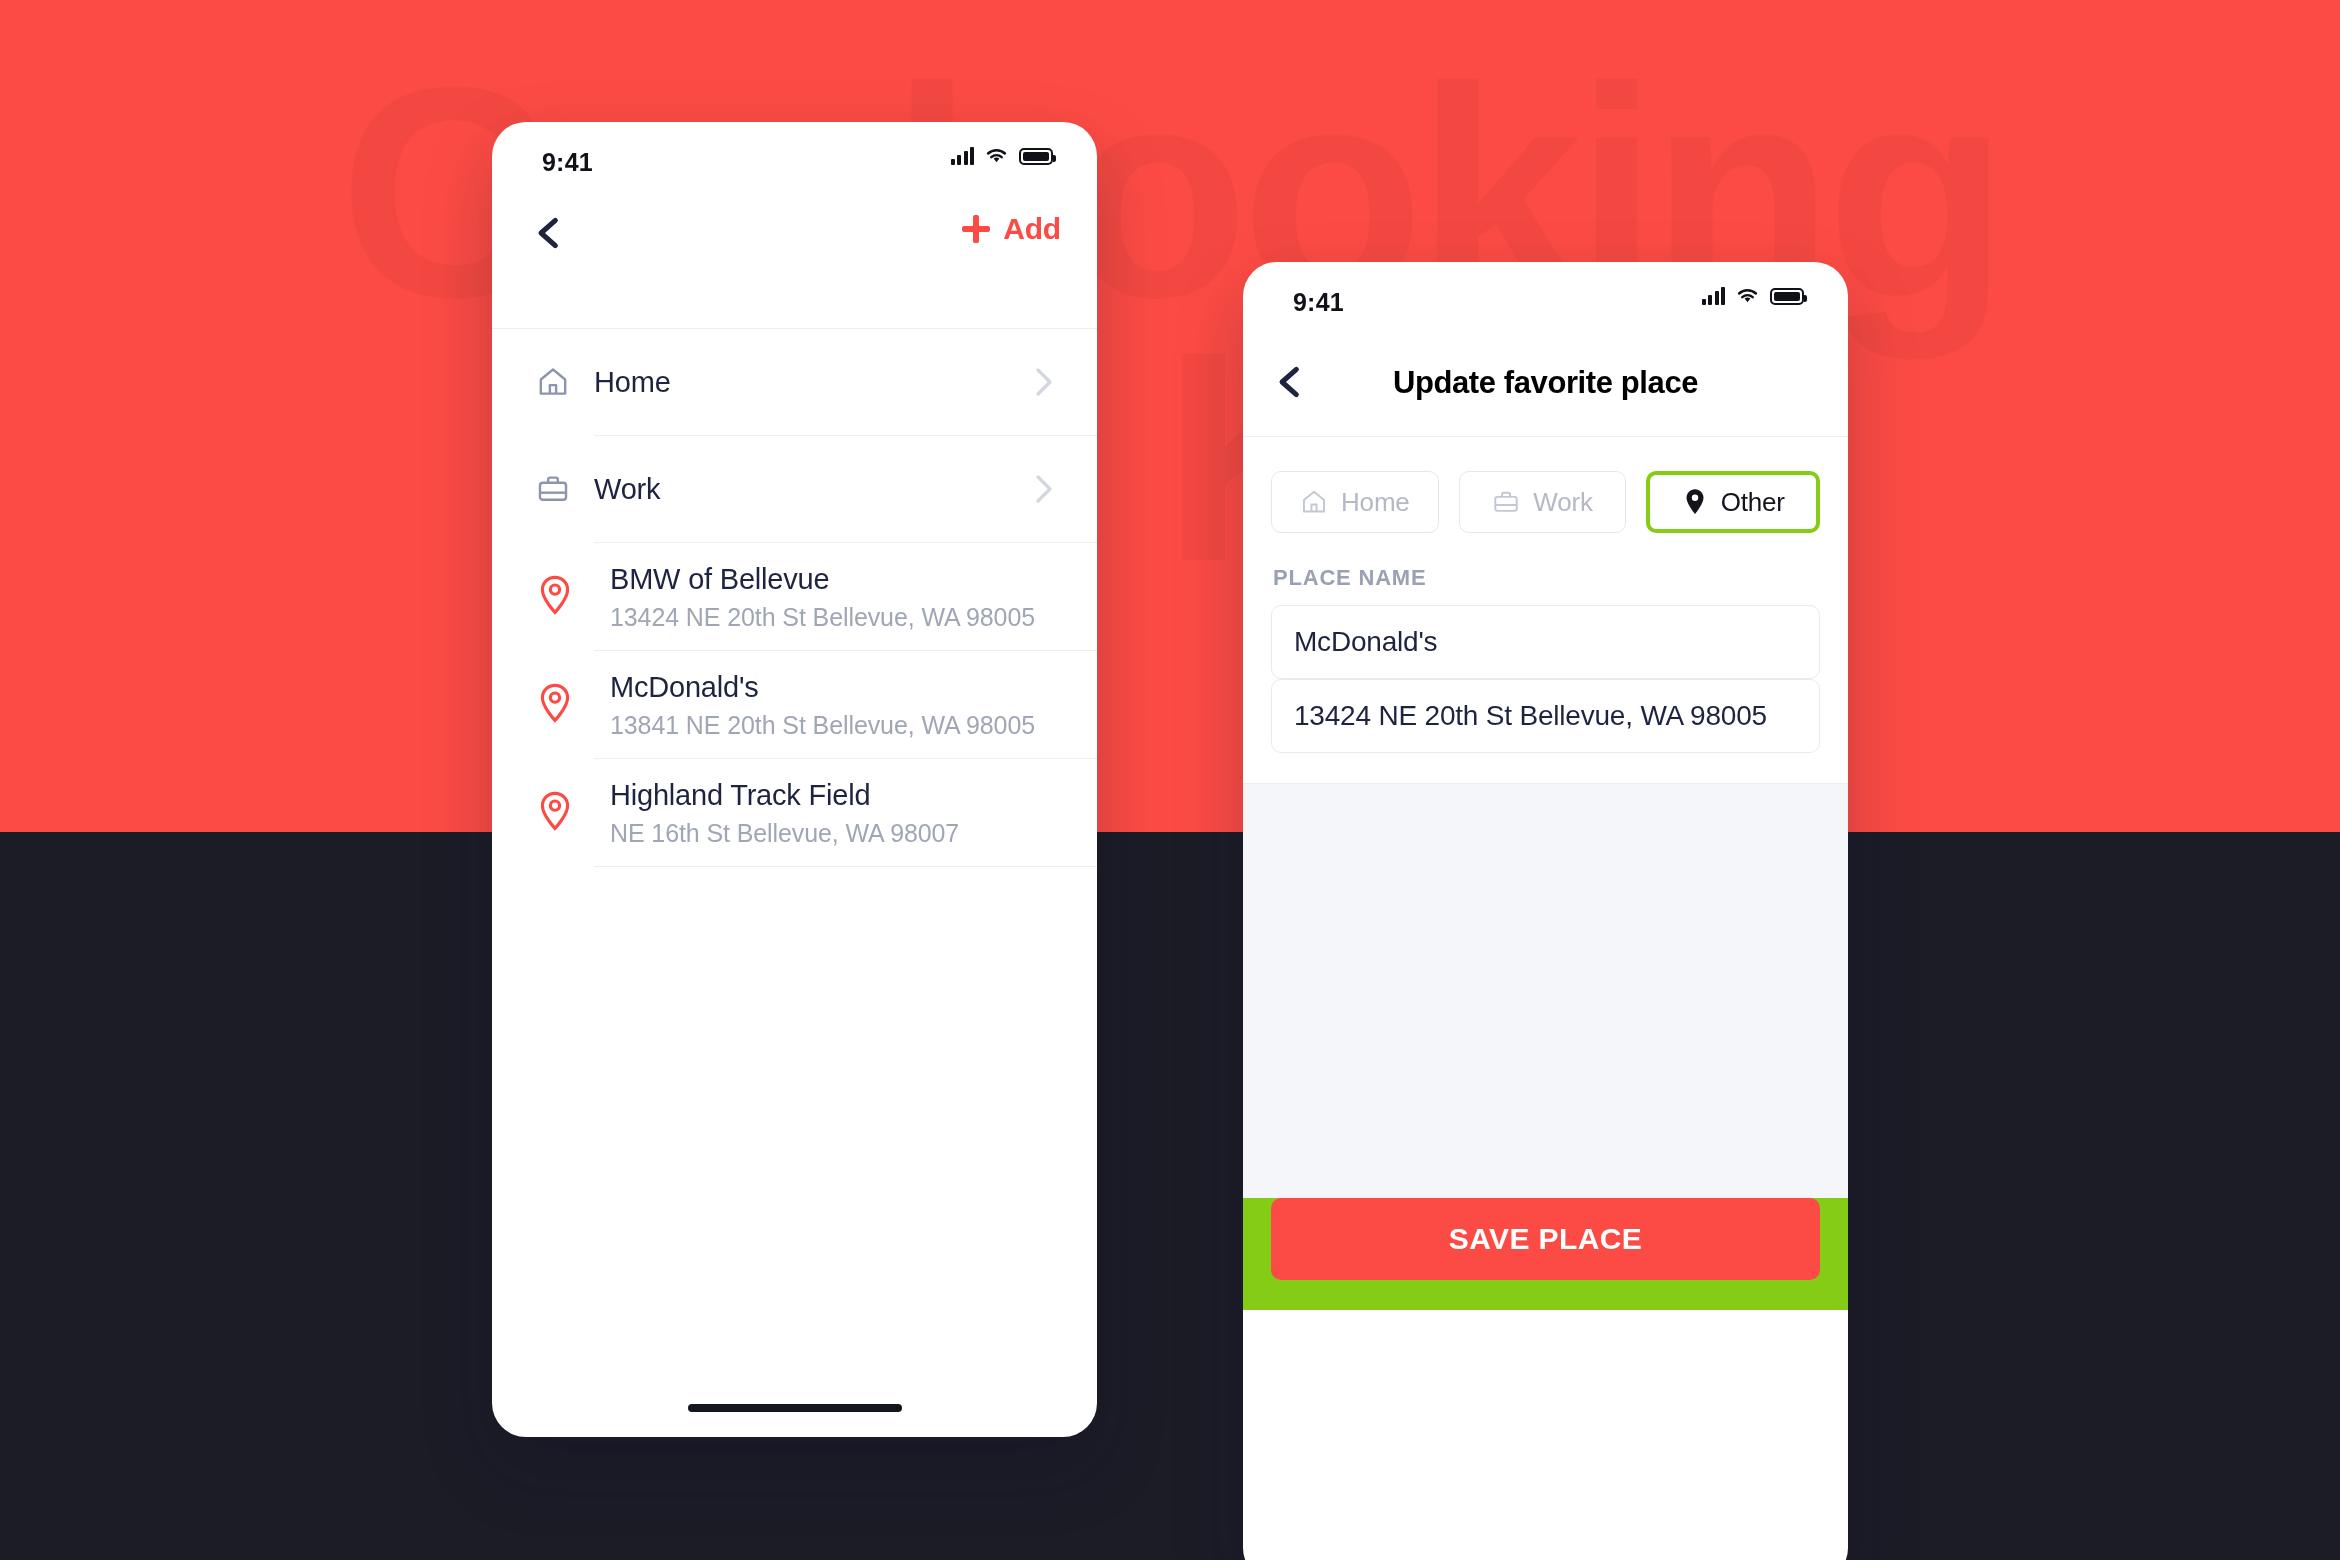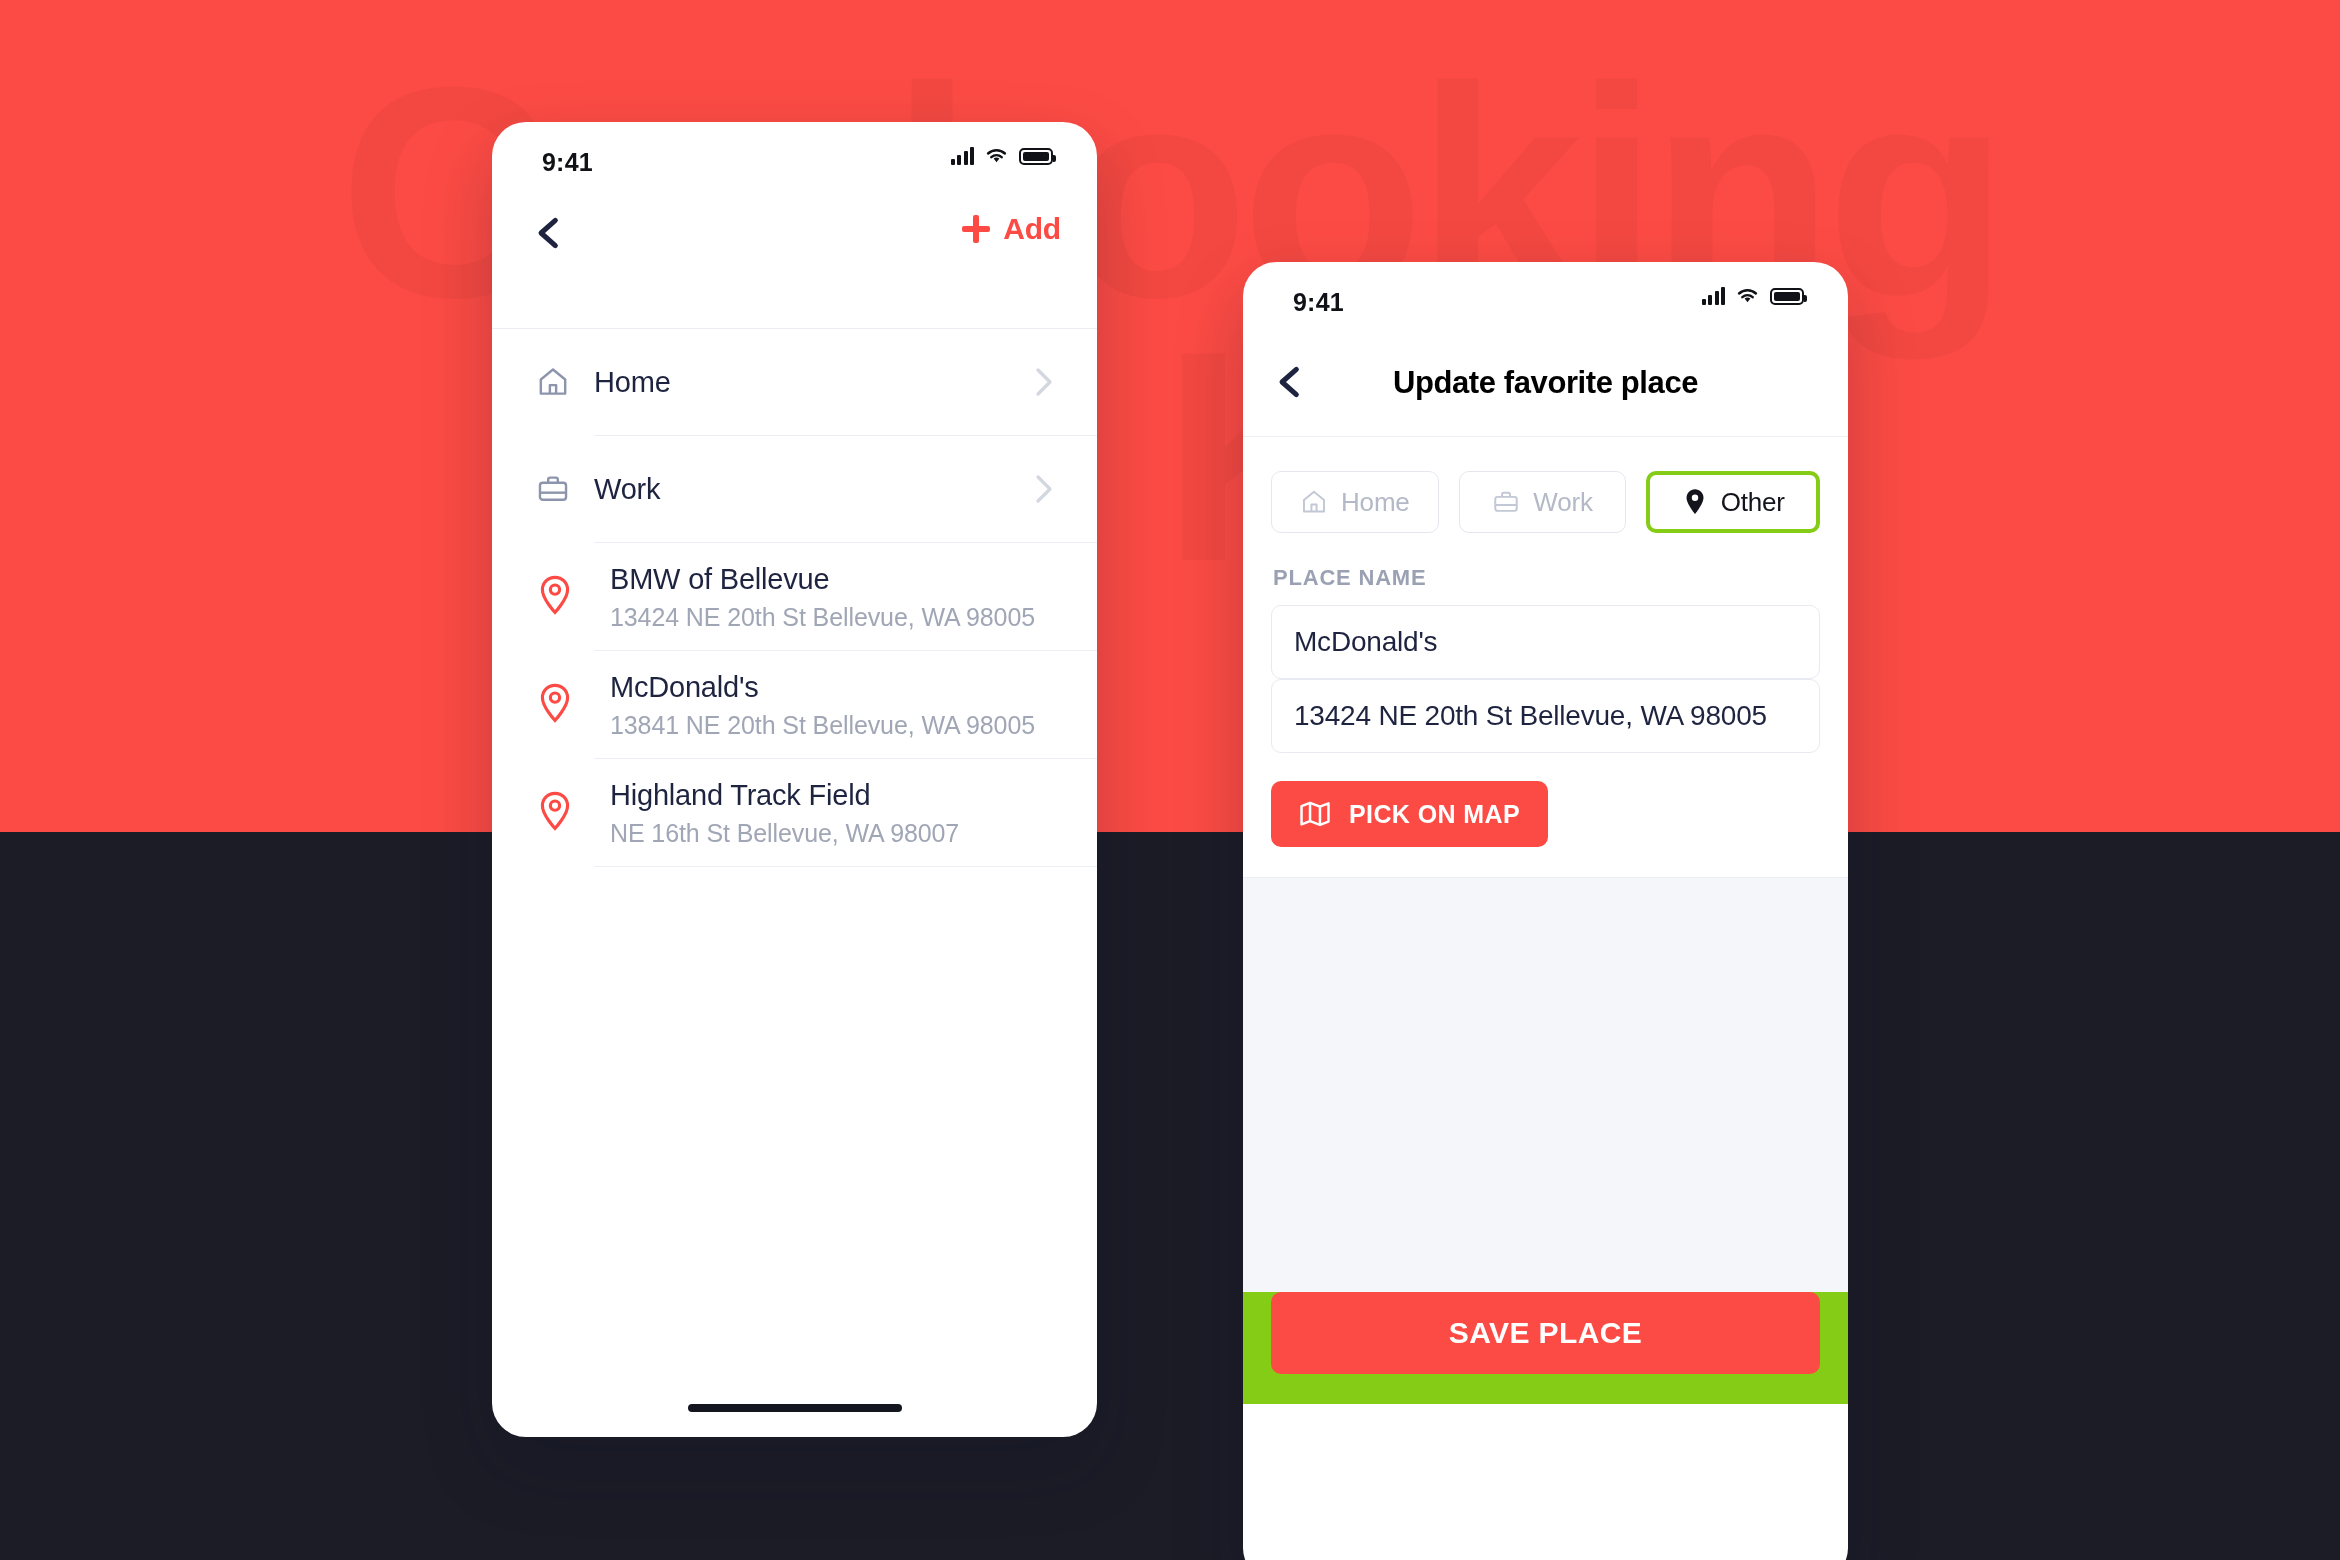--- a/index.html
+++ b/index.html
@@ -370,30 +370,20 @@
         </svg>
         <span>Other</span>
       </div>
     </div>
 
     <div class="field-label">PLACE NAME</div>
     <div class="field-box">McDonald's</div>
 
     <div class="field-box">13424 NE 20th St Bellevue, WA 98005</div>
 
-    <div style="display:flex">
-      <div class="pick-map">
-        <svg width="32" height="26" viewBox="0 0 26 22">
-          <path d="M1.6 4.4 L8.8 1.6 L17.2 4.8 L24.4 2 L24.4 17.4 L17.2 20.2 L8.8 17 L1.6 19.8 Z" stroke="#ffffff" stroke-width="2.1" fill="none" stroke-linejoin="round"></path>
-          <path d="M8.8 1.6 L8.8 17" stroke="#ffffff" stroke-width="2.1" fill="none"></path>
-          <path d="M17.2 4.8 L17.2 20.2" stroke="#ffffff" stroke-width="2.1" fill="none"></path>
-        </svg>
-        <span>PICK ON MAP</span>
-      </div>
-    </div>
 
     <div style="height:30px"></div>
   </div>
 
   <div class="gray-fill" style="height:415px"></div>
 
   <div class="save-wrap" style="padding-top:0;padding-bottom:30px;">
     <div class="save-btn">SAVE PLACE</div>
   </div>
 

